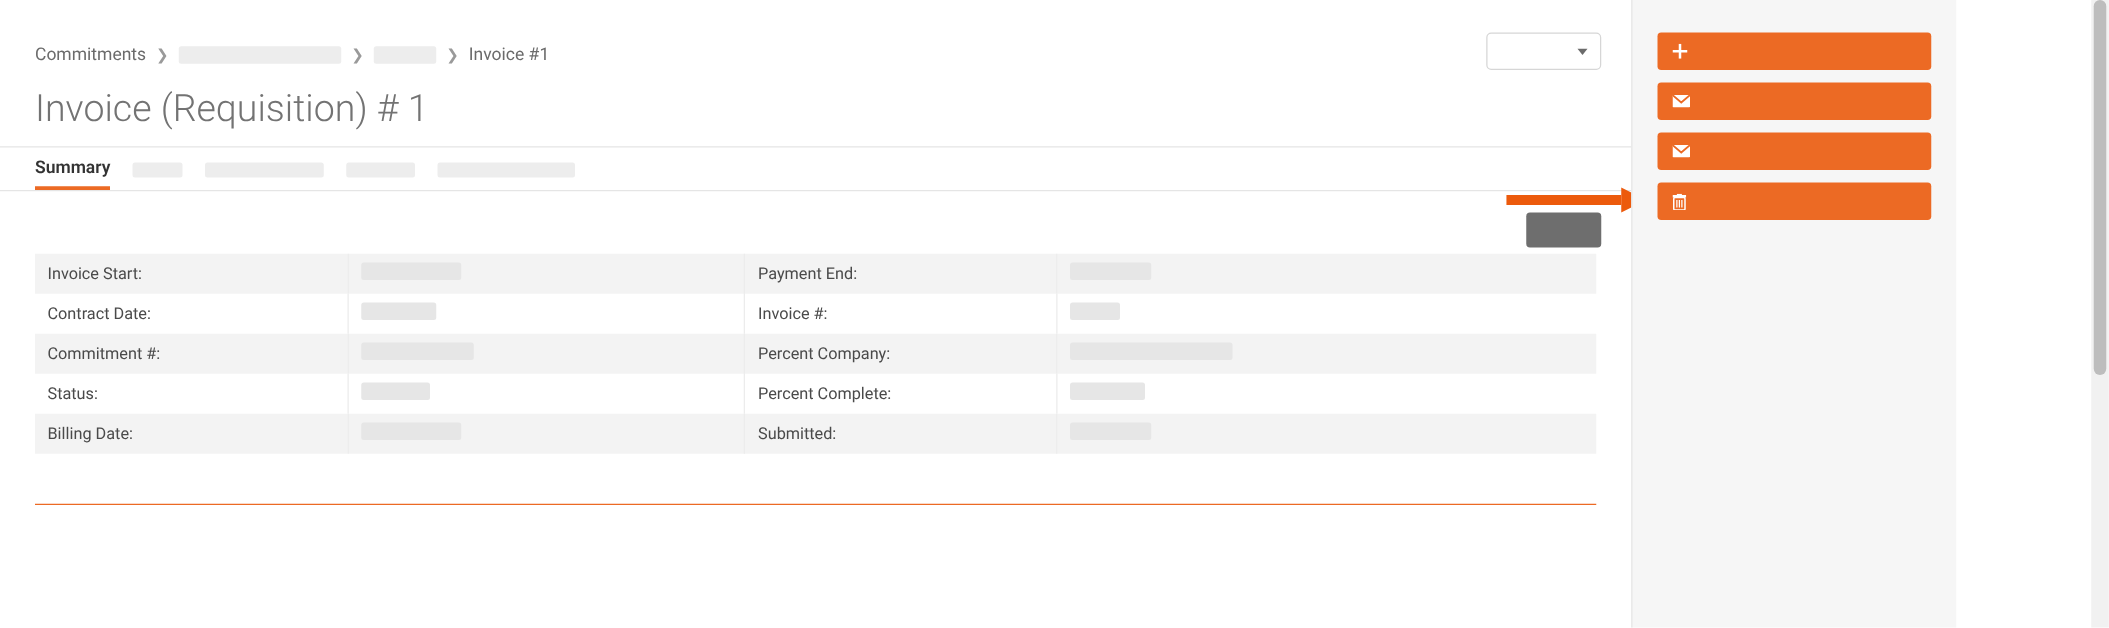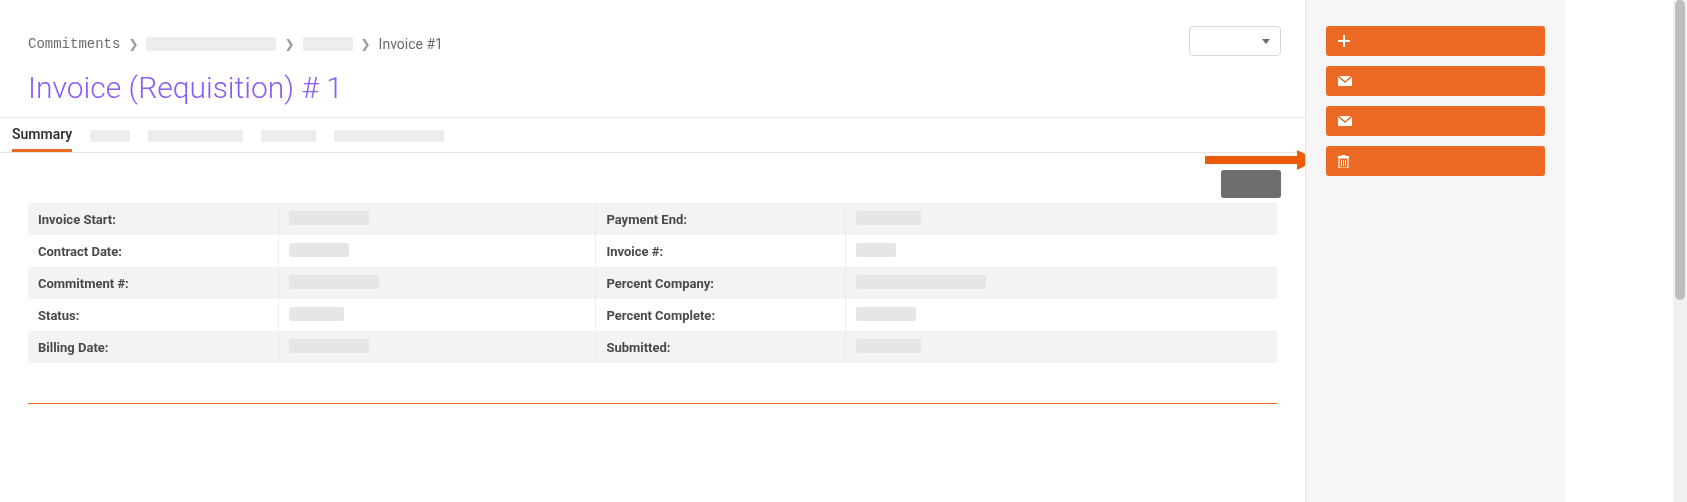--- a/index.html
+++ b/index.html
@@ -21,31 +21,31 @@
       padding: 0;
     }
     .breadcrumb {
       padding: 36px 28px 10px 28px;
       display: flex;
       align-items: center;
       gap: 8px;
       font-size: 14px;
       color: #6b6b6b;
     }
-    .breadcrumb a { color: #6b6b6b; text-decoration: none; font-family: Liberation Mono, monospace; }
+    .breadcrumb a { color: #6b6b6b; text-decoration: none; }
     .breadcrumb .chev { color: #9a9a9a; font-size: 12px; }
     .breadcrumb .placeholder {
       background: #ededed;
       border-radius: 2px;
       height: 14px;
     }
     .page-title {
       font-size: 30px;
       font-weight: 300;
-      color: #8b5cf6;
+      color: #737373;
       padding: 8px 28px 12px 28px;
     }
     .top-dropdown {
       position: absolute;
       top: 26px;
       right: 24px;
       width: 92px;
       height: 30px;
       background: #fff;
       border: 1px solid #d6d6d6;
@@ -60,21 +60,21 @@
       border-left: 4px solid transparent;
       border-right: 4px solid transparent;
       border-top: 5px solid #6b6b6b;
     }
     .tabrow {
       border-top: 1px solid #e5e5e5;
       border-bottom: 1px solid #e5e5e5;
       display: flex;
       align-items: flex-end;
       gap: 18px;
-      padding: 0 12px;
+      padding: 0 28px;
       height: 36px;
     }
     .tab {
       font-size: 14px;
       color: #6b6b6b;
       padding: 8px 0 7px 0;
       cursor: pointer;
     }
     .tab.active {
       font-weight: 600;
@@ -103,21 +103,21 @@
     }
     .detail-table tr { height: 32px; }
     .detail-table tr.stripe td { background: #f3f3f3; }
     .detail-table td {
       font-size: 13px;
       color: #4a4a4a;
       padding: 7px 10px;
       border-left: 1px solid #ececec;
     }
     .detail-table td:first-child { border-left: none; }
-    .label-cell { width: 250px; font-weight: bold; }
+    .label-cell { width: 250px; }
     .val-cell .ph {
       display: inline-block;
       background: #e6e6e6;
       height: 14px;
       border-radius: 2px;
     }
     .bottom-rule {
       margin: 40px 28px 0 28px;
       height: 1px;
       background: #ec6a24;

